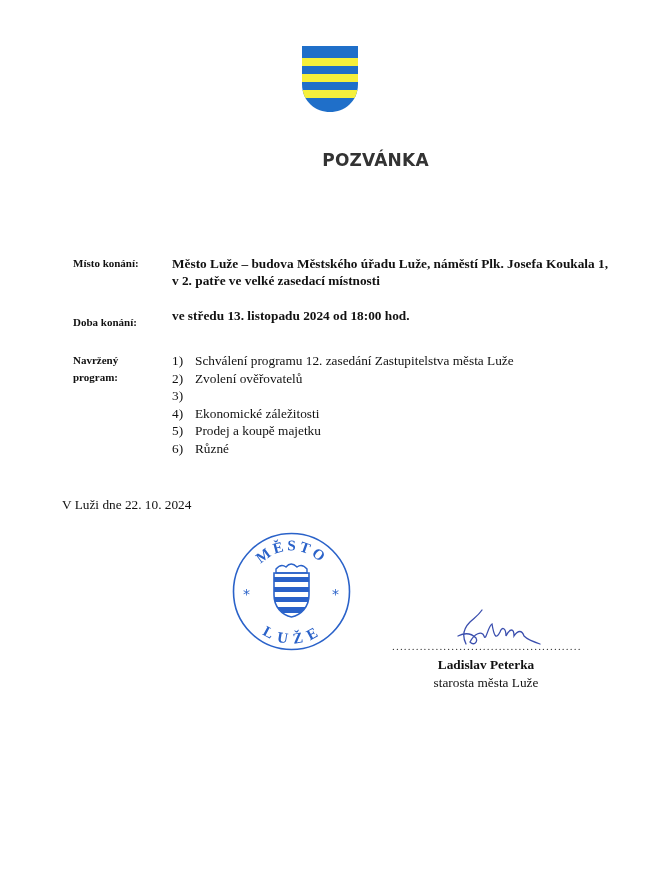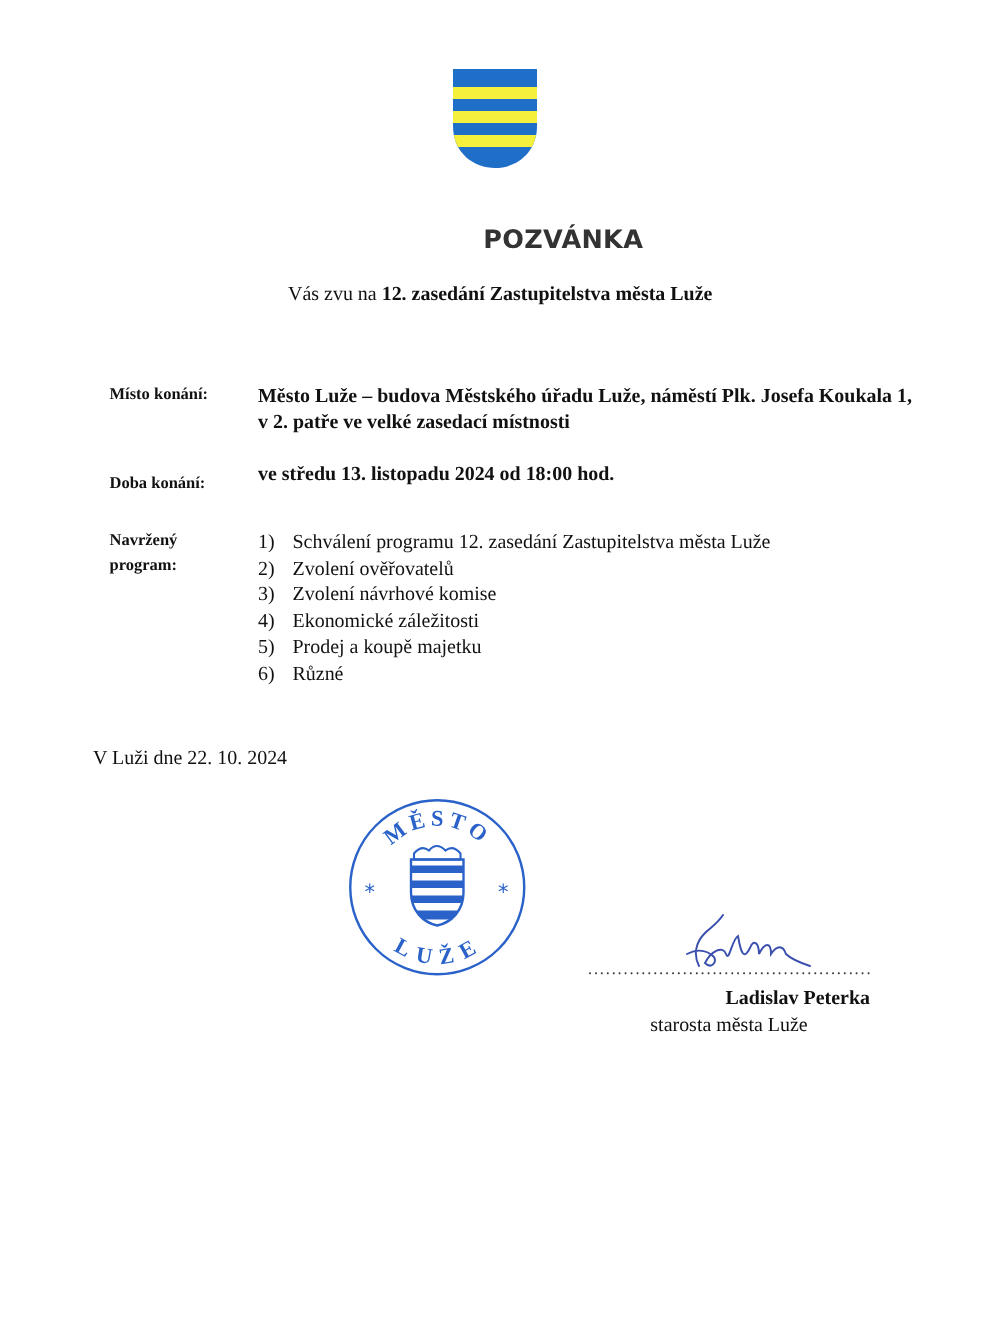--- a/index.html
+++ b/index.html
@@ -14,21 +14,21 @@
   .row-label { left:73px; font-weight:bold; font-size:11px; line-height:17px; }
   .row-value { left:172px; width:436px; font-weight:bold; font-size:13.3px; line-height:17px; text-align:justify; }
   .agenda { left:172px; top:352px; font-size:13.3px; line-height:17.5px; }
   .agenda .item { display:flex; }
   .agenda .num { width:23px; }
   .dateline { left:62px; top:497px; font-size:13.3px;text-align:right; }
   .stamp { left:229px; top:529px; width:125px; height:125px; }
   .sig { left:448px; top:606px; width:100px; height:45px; }
   .dots { left:392px; top:640px; width:188px; font-size:11px; letter-spacing:1.2px; color:#333; overflow:hidden; white-space:nowrap; }
   .signer { left:392px; width:188px; text-align:center; font-size:13.3px; }
-  .signer-name { top:657px; font-weight:bold;text-align:right; }
+  .signer-name { top:657px; font-weight:bold; }
   .signer-role { top:675px; }
 </style>
 </head>
 <body>
 
 <svg class="abs crest" viewBox="0 0 60 70">
   <defs>
     <clipPath id="shield">
         <path d="M2,2 H58 V40 C58,58 44,68 30,68 C16,68 2,58 2,40 Z"></path>
       </clipPath>
@@ -37,21 +37,20 @@
     <rect x="0" y="0" width="60" height="70" fill="#1f6fc9"></rect>
     <rect x="0" y="14" width="60" height="8" fill="#f5f03c"></rect>
     <rect x="0" y="30" width="60" height="8" fill="#f5f03c"></rect>
     <rect x="0" y="46" width="60" height="8" fill="#f5f03c"></rect>
   </g>
 </svg>
 
 <div class="abs title">POZVÁNKA</div>
 
 <div class="abs intro">
-  <div><span>Vás zvu na </span><b>12. zasedání Zastupitelstva města Luže</b></div>
 </div>
 
 <div class="abs row-label" style="top:255px">Místo konání:</div>
 <div class="abs row-value" style="top:255px">Město Luže – budova Městského úřadu Luže, náměstí Plk. Josefa Koukala 1, v 2. patře ve velké zasedací místnosti</div>
 
 <div class="abs row-label" style="top:314px">Doba konání:</div>
 <div class="abs row-value" style="top:307px">ve středu 13. listopadu 2024 od 18:00 hod.</div>
 
 <div class="abs row-label" style="top:352px">
   <div>Navržený</div>
@@ -62,21 +61,20 @@
   <div class="item">
       <span class="num">1)</span>
       <span>Schválení programu 12. zasedání Zastupitelstva města Luže</span>
     </div>
   <div class="item">
       <span class="num">2)</span>
       <span>Zvolení ověřovatelů</span>
     </div>
   <div class="item">
       <span class="num">3)</span>
-      <span>Zvolení návrhové komise</span>
     </div>
   <div class="item">
       <span class="num">4)</span>
       <span>Ekonomické záležitosti</span>
     </div>
   <div class="item">
       <span class="num">5)</span>
       <span>Prodej a koupě majetku</span>
     </div>
   <div class="item">

